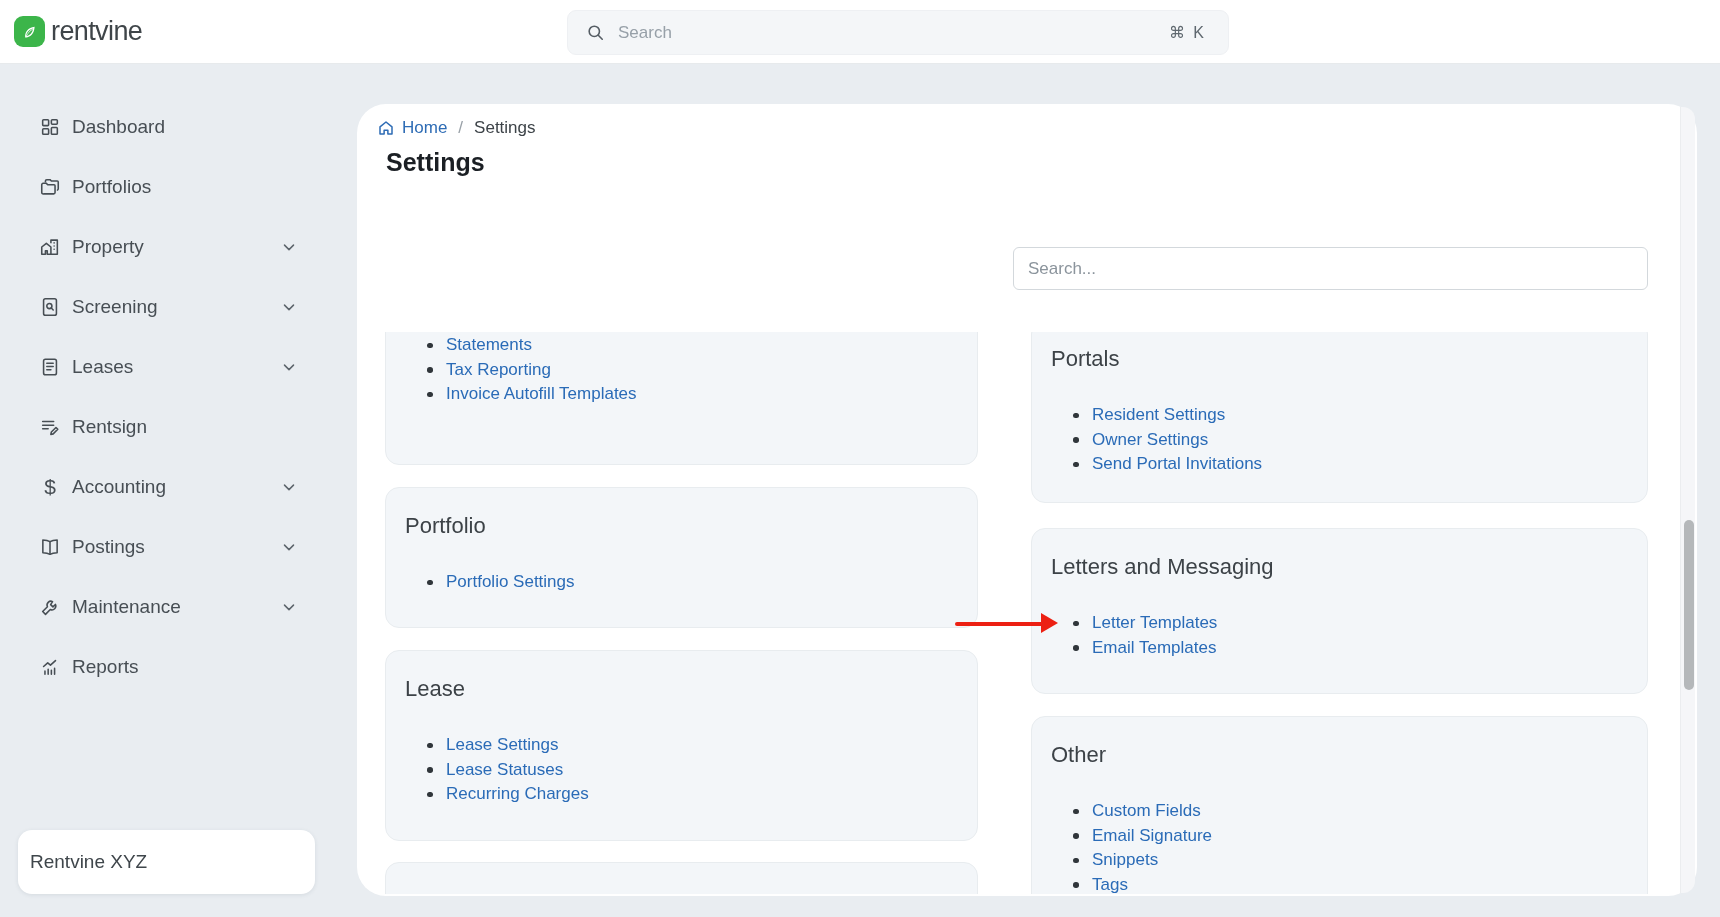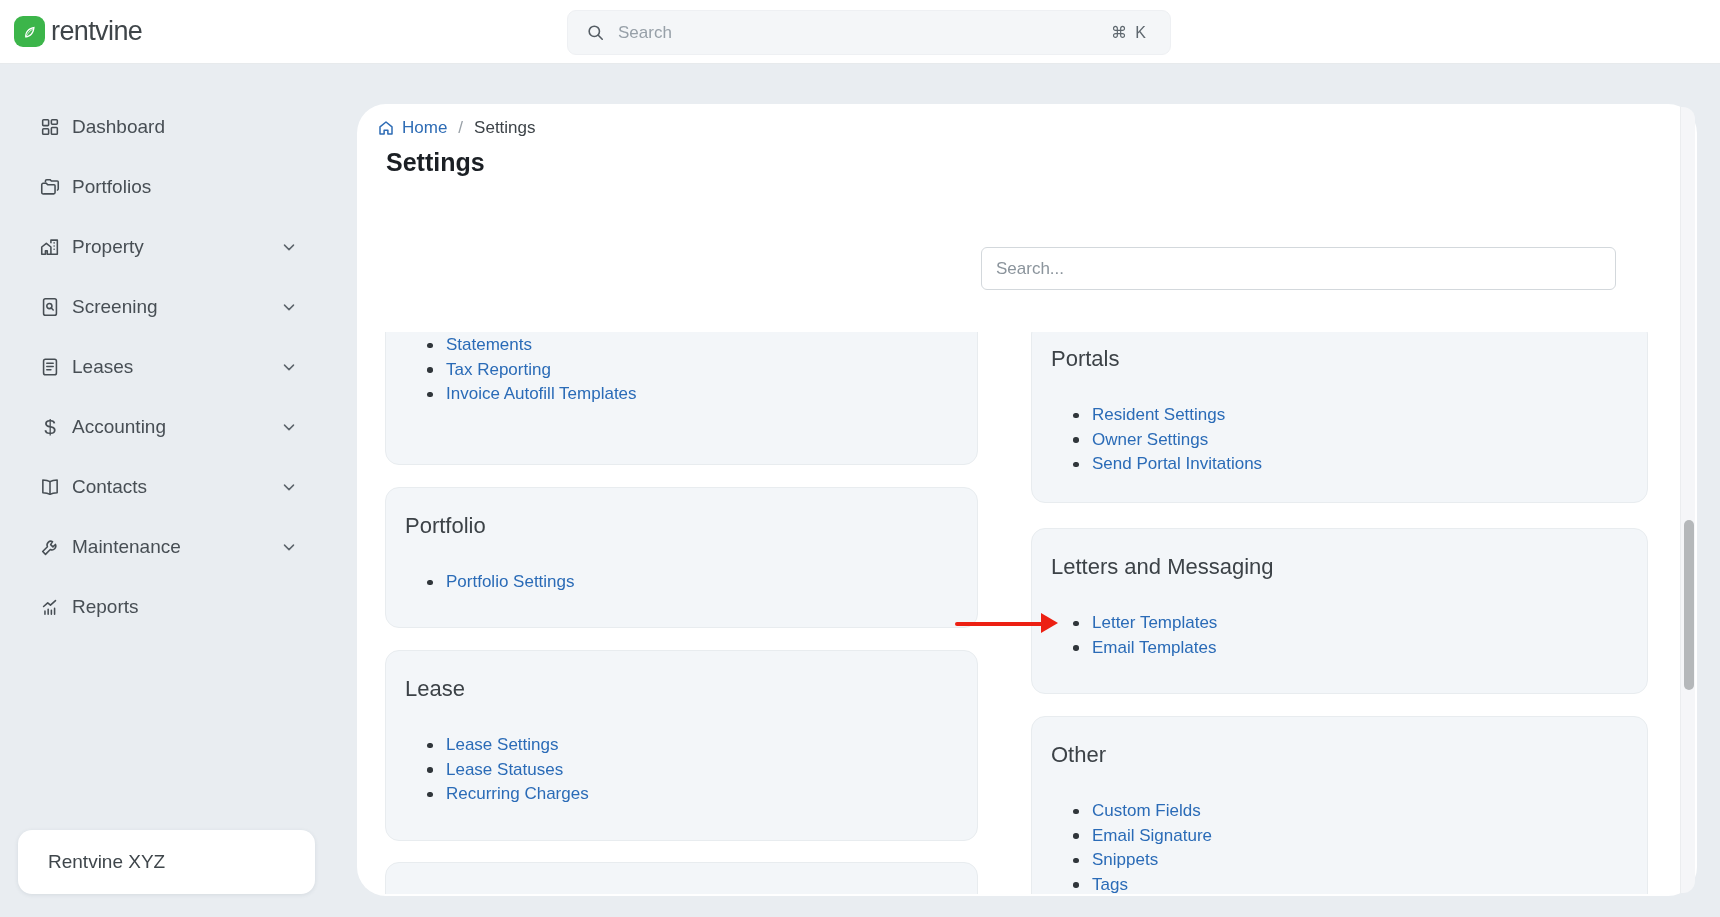--- a/index.html
+++ b/index.html
@@ -15,62 +15,62 @@
     position:absolute; left:0; top:0; width:1720px; height:64px;
     background:#ffffff; border-bottom:1px solid #e7eaec; z-index:30;
   }
   .logo{ position:absolute; left:14px; top:16px; display:flex; align-items:flex-start; gap:6px; }
   .logo-mark{
     width:31px; height:31px; border-radius:9px; background:#3cb54a;
     display:flex; align-items:center; justify-content:center;
   }
   .logo-text{ font-size:27px; font-weight:500; letter-spacing:-0.6px; color:#3f4549; }
   .top-search{
-    position:absolute; left:567px; top:10px; width:604px; height:45px;
+    position:absolute; left:567px; top:10px; width:662px; height:45px;
     background:#f4f6f8; border:1px solid #eef0f3; border-radius:9px;
     display:flex; align-items:center; padding:0 22px 0 18px;
   }
   .top-search .placeholder{ color:#97a0a8; font-size:17px; margin-left:13px; flex:1; }
   .top-search .kbd{ color:#5f686f; font-size:16px; letter-spacing:2px; }
   .topbar-actions{ position:absolute; right:0; top:0; height:64px; }
   
   .sidebar{ position:absolute; left:0; top:64px; width:357px; bottom:0; }
   .nav{ padding-top:33px; }
   .nav-item{
     position:relative; height:60px; display:flex; align-items:center; cursor:pointer;
     color:#474e54;
   }
   .nav-item .nav-icon{ position:absolute; left:38px; width:24px; height:24px; display:flex; align-items:center; justify-content:center; }
   .nav-item .nav-label{ position:absolute; left:72px; font-size:19px; }
   .nav-item .chevron{ position:absolute; left:280px; width:18px; height:18px; color:#5d656c; }
   .dollar-glyph{ font-size:21px; color:#474e54; font-weight:400; }
   .org-card{
     position:absolute; left:18px; top:766px; width:297px; height:64px;
     background:#ffffff; border-radius:14px; box-shadow:0 1px 4px rgba(40,60,80,.10);
-    display:flex; align-items:center; padding-left:30px; cursor:pointer;
+    display:flex; align-items:center; padding-left:12px; cursor:pointer;
   }
   .org-card span{ font-size:19px; color:#3f464b; }
   
   .panel{
     position:absolute; left:357px; top:104px; width:1340px; height:792px;
     background:#ffffff; border-radius:29px; z-index:10;
   }
   .breadcrumb{
     position:absolute; left:20px; top:12px; height:24px;
     display:flex; align-items:center; font-size:17px;
   }
   .breadcrumb .home-icon{ width:18px; height:18px; color:#2e6cb5; margin-right:7px; }
   .breadcrumb .bc-home{ color:#2e6cb5; cursor:pointer; }
   .breadcrumb .bc-sep{ color:#9aa1a8; margin:0 11px; }
   .breadcrumb .bc-current{ color:#3d4348; }
   .page-title{
     position:absolute; left:29px; top:44px; font-size:25px; font-weight:700; color:#1b1f24;
   }
   .panel-search{
-    position:absolute; left:624px; top:143px; width:635px; height:43px;
+    position:absolute; left:656px; top:143px; width:635px; height:43px;
     border:1px solid #d3d8dc; border-radius:6px; background:#fff;
     font-size:17px; color:#3f4549; padding:0 14px;
     font-family:"Liberation Sans","DejaVu Sans",sans-serif;
   }
   .panel-search::placeholder{ color:#8b949c; }
   
   .cards-viewport{
     position:absolute; left:28px; top:228px; width:1263px; height:562px; overflow:hidden;
   }
   .col{ position:absolute; top:0; }
@@ -213,41 +213,50 @@
         </svg>
       </span>
       <span class="nav-label">Leases</span>
       <span class="chevron">
         <svg width="18" height="18" viewBox="0 0 24 24" fill="none" stroke="currentColor" stroke-width="2" stroke-linecap="round" stroke-linejoin="round">
             <path d="M6 9.5l6 6 6-6"></path>
           </svg>
       </span>
     </div>
 
+    <div class="nav-item">
+      <span class="nav-icon">
+        <svg width="22" height="22" viewBox="0 0 24 24" fill="none" stroke="currentColor" stroke-width="1.7" stroke-linecap="round" stroke-linejoin="round">
+          <path d="M4 6h12M4 10h12M4 14h6"></path>
+          <path d="M13.5 17.5l5-5 2 2-5 5-2.6.6z"></path>
+        </svg>
+      </span>
+      <span class="nav-label">Rentsign</span>
+    </div>
 
     <div class="nav-item">
       <span class="nav-icon">
           <span class="dollar-glyph">$</span>
         </span>
       <span class="nav-label">Accounting</span>
       <span class="chevron">
         <svg width="18" height="18" viewBox="0 0 24 24" fill="none" stroke="currentColor" stroke-width="2" stroke-linecap="round" stroke-linejoin="round">
             <path d="M6 9.5l6 6 6-6"></path>
           </svg>
       </span>
     </div>
 
     <div class="nav-item">
       <span class="nav-icon">
         <svg width="22" height="22" viewBox="0 0 24 24" fill="none" stroke="currentColor" stroke-width="1.7" stroke-linejoin="round">
           <path d="M12 6.2C10 4.9 7.7 4.4 4.2 4.4v13.8c3.5 0 5.8.5 7.8 1.8 2-1.3 4.3-1.8 7.8-1.8V4.4c-3.5 0-5.8.5-7.8 1.8z"></path>
           <path d="M12 6.2V20"></path>
         </svg>
       </span>
-      <span class="nav-label">Contacts</span>
+      <span class="nav-label">Postings</span>
       <span class="chevron">
         <svg width="18" height="18" viewBox="0 0 24 24" fill="none" stroke="currentColor" stroke-width="2" stroke-linecap="round" stroke-linejoin="round">
             <path d="M6 9.5l6 6 6-6"></path>
           </svg>
       </span>
     </div>
 
     <div class="nav-item">
       <span class="nav-icon">
         <svg width="22" height="22" viewBox="0 0 24 24" fill="none" stroke="currentColor" stroke-width="1.7" stroke-linecap="round" stroke-linejoin="round">

